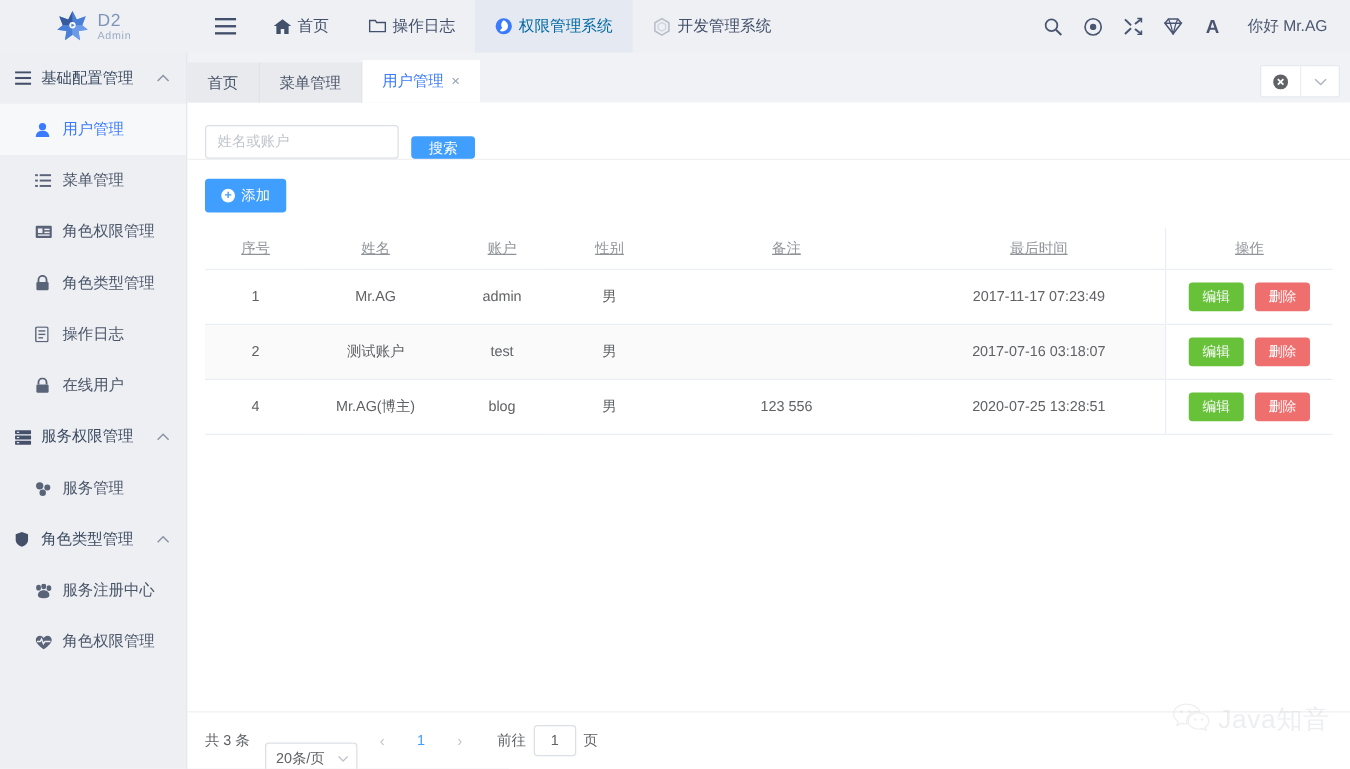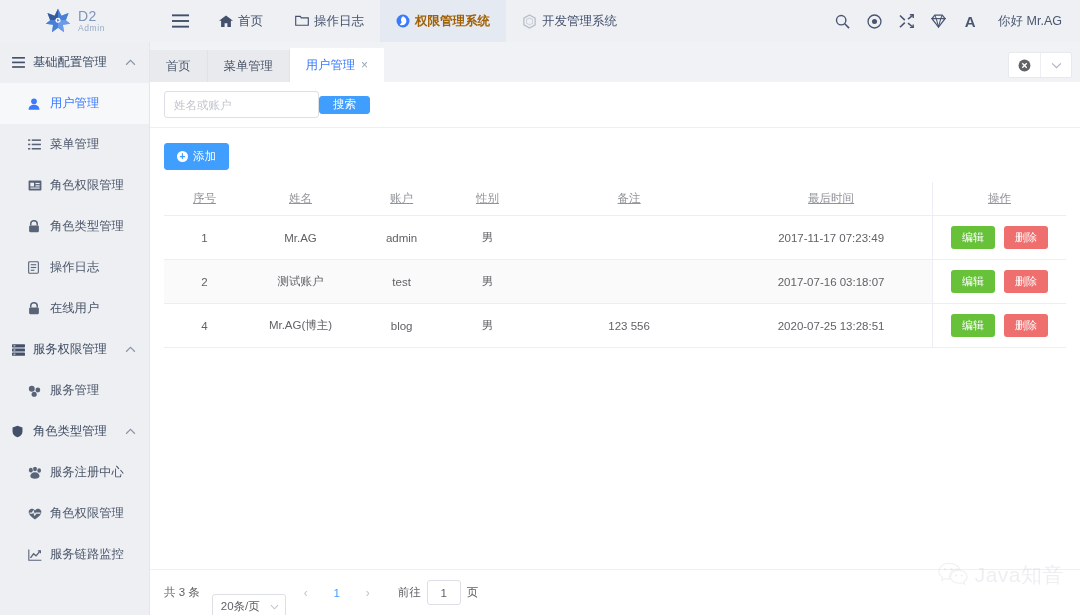--- a/index.html
+++ b/index.html
@@ -31,21 +31,21 @@
 
   .topnav { flex: 1; display: flex; align-items: stretch; }
   .topnav-item {
     display: flex; align-items: center; gap: 5px;
     padding: 0 16px;
     font-size: 12.5px; color: #43506b;
     cursor: pointer; white-space: nowrap;
   }
   .topnav-item .tn-ico { display: flex; align-items: center; color: #43506b; }
   .topnav-item.hamburger { padding: 0 14px 0 22px; }
-  .topnav-item.active { background: #e4e9f2; color: #a16207; font-weight: bold; }
+  .topnav-item.active { background: #e4e9f2; color: #0369a1; }
   .topnav-item.active .tn-ico { color: #3a7afe; }
 
   .header-right { display: flex; align-items: center; padding-right: 18px; gap: 0; }
   .hr-btn {
     width: 32px; height: 42px;
     display: flex; align-items: center; justify-content: center;
     color: #495571; cursor: pointer;
   }
   .hr-user { font-size: 12.5px; color: #4b5670; padding-left: 12px; white-space: nowrap; }
 
@@ -113,22 +113,22 @@
     background: #fff; border: 1px solid #e6e9ee; border-radius: 2px;
   }
   .tab-tool { width: 31px; height: 24px; display: flex; align-items: center; justify-content: center; color: #6b7380; cursor: pointer; }
   .tab-tool + .tab-tool { border-left: 1px solid #eceef2; color: #aeb4bf; }
 
   
   .content { flex: 1; background: #fff; display: flex; flex-direction: column; min-height: 0; }
 
   .filter-row {
     height: 46px; min-height: 46px;
-    display: flex; align-items: center;
-    padding: 0 14px; gap: 0;
+    display: flex; align-items: flex-end;
+    padding: 0 14px; gap: 10px;
     border-bottom: 1px solid #f0f0f0;
   }
   .inp {
     width: 155px; height: 27px;
     border: 1px solid #dcdfe6; border-radius: 3px;
     padding: 0 9px; font-size: 11.5px; color: #606266;
     font-family: inherit; background: #fff;
   }
   .inp::placeholder { color: #c0c4cc; }
   .btn-primary {
@@ -478,30 +478,20 @@
       <div class="sb-item">
         <span class="sb-ico">
           <svg width="14" height="12" viewBox="0 0 15 13">
               <path d="M7.5 12.4 C7.5 12.4 0.6 8.2 0.6 4.4 C0.6 2.1 2.3 0.7 4.2 0.7 C5.7 0.7 6.9 1.7 7.5 2.7 C8.1 1.7 9.3 0.7 10.8 0.7 C12.7 0.7 14.4 2.1 14.4 4.4 C14.4 8.2 7.5 12.4 7.5 12.4 Z" fill="currentColor"></path>
               <path d="M1.6 5.6 H4.4 L5.6 3.4 L7.2 7.6 L8.6 5.6 H13.4" fill="none" stroke="#edeff3" stroke-width="1.2"></path>
             </svg>
         </span>
         <span class="sb-lbl">角色权限管理</span>
       </div>
 
-      <div class="sb-item">
-        <span class="sb-ico">
-          <svg width="14" height="12" viewBox="0 0 15 13">
-              <path d="M0.8 0.6 V12.2 H14.4" fill="none" stroke="currentColor" stroke-width="1.2"></path>
-              <path d="M2.6 9.6 L6 5.2 L8.6 7.4 L13.2 2" fill="none" stroke="currentColor" stroke-width="1.5"></path>
-              <path d="M10.6 2 H13.4 V4.6" fill="none" stroke="currentColor" stroke-width="1.2"></path>
-            </svg>
-        </span>
-        <span class="sb-lbl">服务链路监控</span>
-      </div>
 
     </div>
 
     <div class="main">
 
       <div class="tabbar">
         <div class="tabs">
           <div class="tab">
             <span>首页</span>
           </div>

